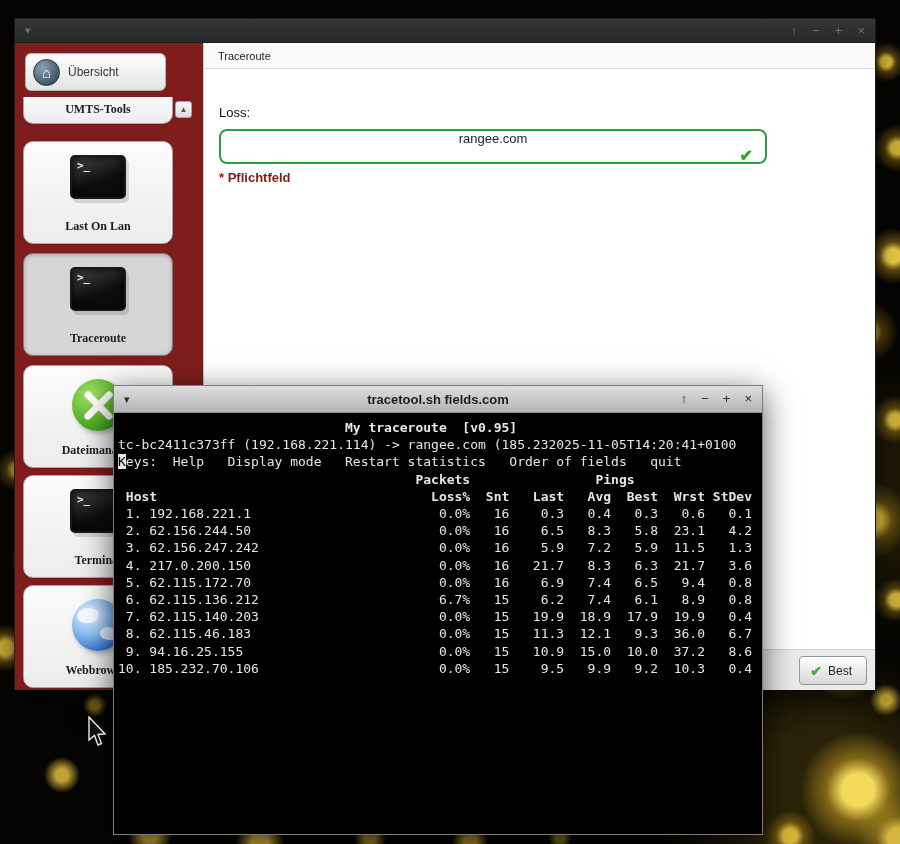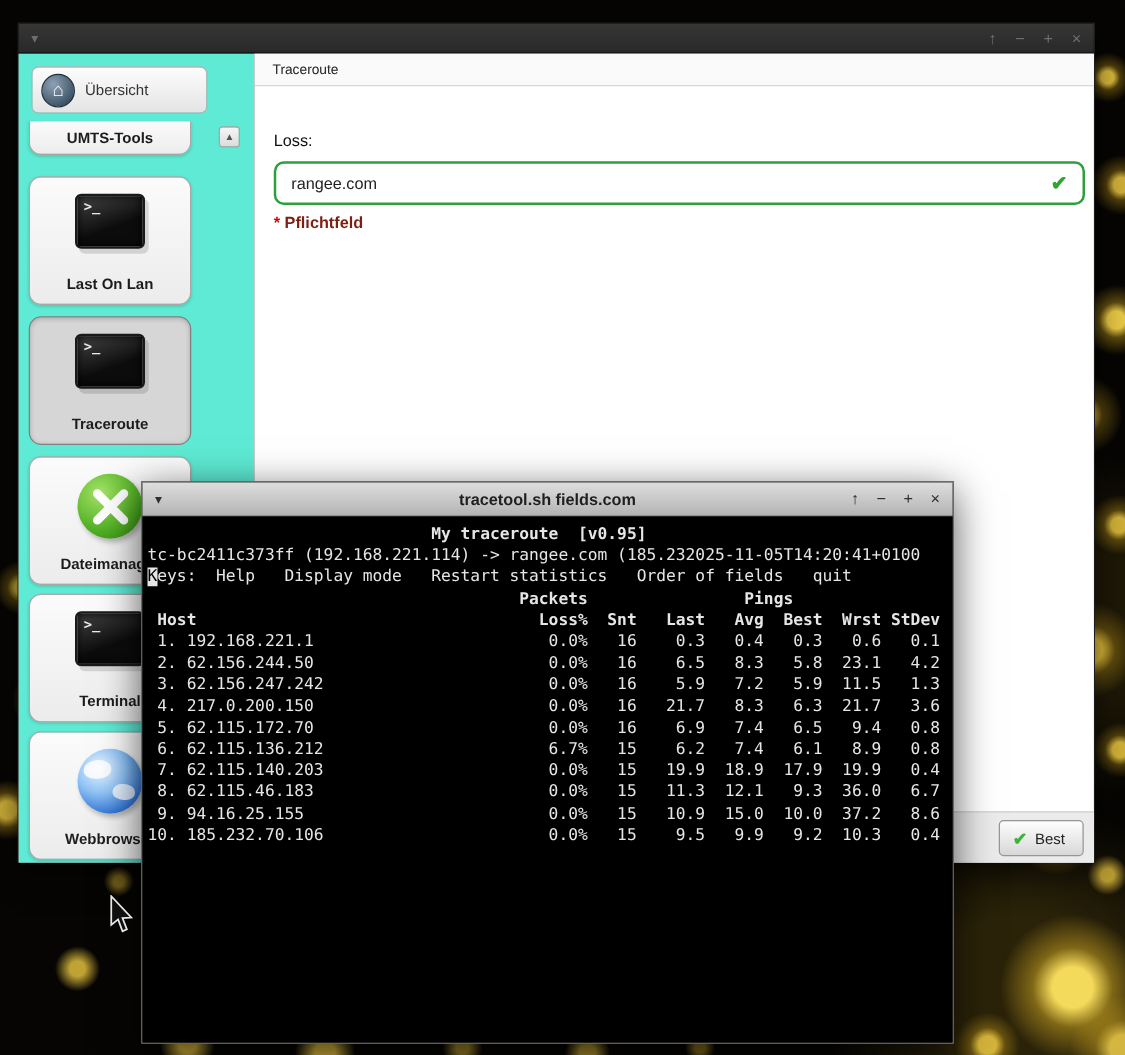--- a/index.html
+++ b/index.html
@@ -49,41 +49,41 @@
     position:absolute; left:14px; top:18px; width:862px; height:672px; z-index:1;
     border:1px solid #1d1d1d; box-shadow:0 6px 24px rgba(0,0,0,.6);
   }
   .titlebar-inactive{ background:linear-gradient(rgba(58,58,58,.93), rgba(43,43,43,.93)); border-bottom:1px solid #1a1a1a; }
   .titlebar-inactive .tb-title{ color:#555; }
   .titlebar-inactive .tb-menu, .titlebar-inactive .tb-controls{ color:#6e6e6e; }
 
   .window-body{ display:flex; height:647px; background:#f0f0f0; }
 
   
-  .sidebar{ position:relative; width:189px; background:#5eead4; border-right:1px solid #c9c9c9; flex:none; }
+  .sidebar{ position:relative; width:189px; background:#7f1d1d; border-right:1px solid #c9c9c9; flex:none; }
   .overview-btn{
     position:absolute; left:10px; top:10px; width:141px; height:38px;
     background:linear-gradient(#fdfdfd,#e4e4e4); border:1px solid #b3b3b3; border-radius:6px;
     display:flex; align-items:center; gap:8px; padding-left:7px; cursor:pointer;
   }
   .icon-home{ width:27px; height:27px; border-radius:50%; flex:none;
     background:radial-gradient(circle at 35% 30%, #8da2b5, #44586b 70%, #2c3d4e);
     border:1px solid #22303d; color:#fff; display:flex; align-items:center; justify-content:center; }
   .icon-home::after{ content:"⌂"; font-size:15px; line-height:1; }
   .overview-label{ font-size:12px; color:#333; }
 
   .scroll-up{
     position:absolute; left:160px; top:58px; width:17px; height:17px;
     background:linear-gradient(#f6f6f6,#dcdcdc); border:1px solid #a5a5a5; border-radius:3px;
     font-size:8px; color:#555; display:flex; align-items:center; justify-content:center; cursor:pointer;
   }
 
   .card{
-    position:absolute; left:8px; width:130px; border:1px solid #a8a8a8; border-radius:10px;
-    background:linear-gradient(#fbfbfb,#ececec); box-shadow:0 1px 2px rgba(0,0,0,.12); cursor:pointer;
+    position:absolute; left:8px; width:150px; border:1px solid #a8a8a8; border-radius:10px;
+    background:linear-gradient(#fbfbfb,#ececec); box-shadow:0 1px 2px rgba(0,0,0,.12); cursor:pointer;font-family:Liberation Serif, serif;
   }
   .card.selected{ background:#d6d6d6; border-color:#7f7f7f; box-shadow:inset 0 1px 4px rgba(0,0,0,.22); }
   .card.truncated{ border-radius:0 0 10px 10px; border-top:none; }
   .card-label{ position:absolute; left:0; right:0; bottom:9px; text-align:center; font-size:12px; font-weight:bold; color:#1c1c1c; }
   .card.truncated .card-label{ bottom:6px; }
   .card-icon-wrap{ position:absolute; left:0; right:0; top:13px; display:flex; justify-content:center; }
 
   .icon-terminal{ width:56px; height:44px; border-radius:5px; position:relative;
     background:linear-gradient(160deg,#454545,#0c0c0c 60%); border:2px solid #191919;
     box-shadow:3px 4px 0 rgba(0,0,0,.13), inset 0 0 8px #000; }
@@ -105,23 +105,23 @@
     background:rgba(255,255,255,.85); border-radius:60% 50% 55% 45%; }
   .icon-globe::after{ content:""; position:absolute; left:28px; top:28px; width:18px; height:13px;
     background:rgba(255,255,255,.75); border-radius:50% 60% 45% 55%; }
 
   
   .content{ position:relative; flex:1; background:#fff; }
   .tabbar{ position:absolute; left:0; right:0; top:0; height:26px; background:#fafafa; border-bottom:1px solid #d8d8d8; }
   .tab-label{ position:absolute; left:14px; top:0; line-height:26px; font-size:11px; color:#222; }
   .host-label{ position:absolute; left:15px; top:62px; font-size:13px; color:#111; }
   .host-input{
-    position:absolute; left:15px; top:86px; width:649px; height:35px;
+    position:absolute; left:15px; top:86px; width:548px; height:35px;
     border:2px solid #2f9e3e; border-radius:8px; background:#fff;
-    display:flex; align-items:center; padding:0 12px; font-size:13px; color:#222; cursor:text;
+    display:flex; align-items:center; padding:0 12px; font-size:13px; color:#222; cursor:text;flex-direction:column;
   }
   .host-check{ margin-left:auto; color:#2fa52f; font-size:16px; font-weight:bold; }
   .required-row{ position:absolute; left:15px; top:127px; font-size:13px; font-weight:bold; }
   .required-ast{ color:#cf0000; }
   .required-text{ color:#7e1f14; }
   .footer{ position:absolute; left:0; right:0; top:606px; height:41px; background:#ebebeb; border-top:1px solid #cfcfcf; }
   .trace-btn{
     position:absolute; right:8px; top:6px; height:29px; padding:0 14px 0 10px;
     background:linear-gradient(#fefefe,#d8d8d8); border:1px solid #969696; border-radius:4px;
     font-family:"Liberation Sans",sans-serif; font-size:12px; color:#222;

